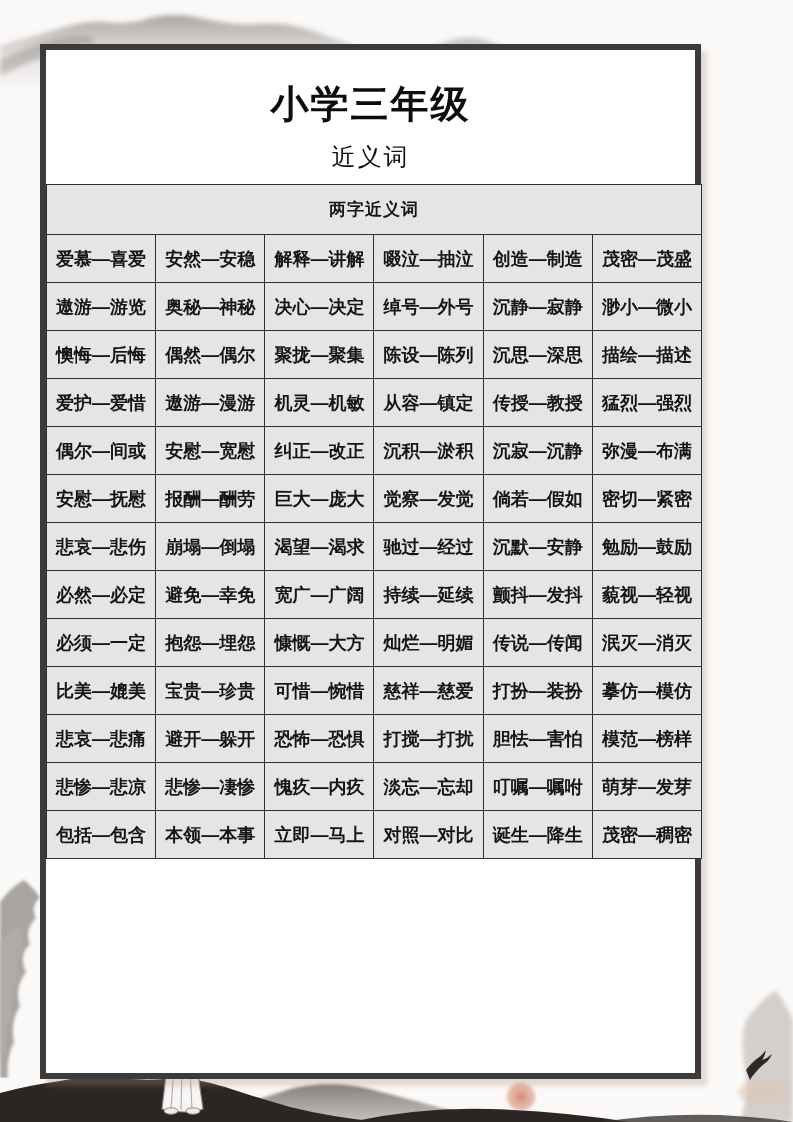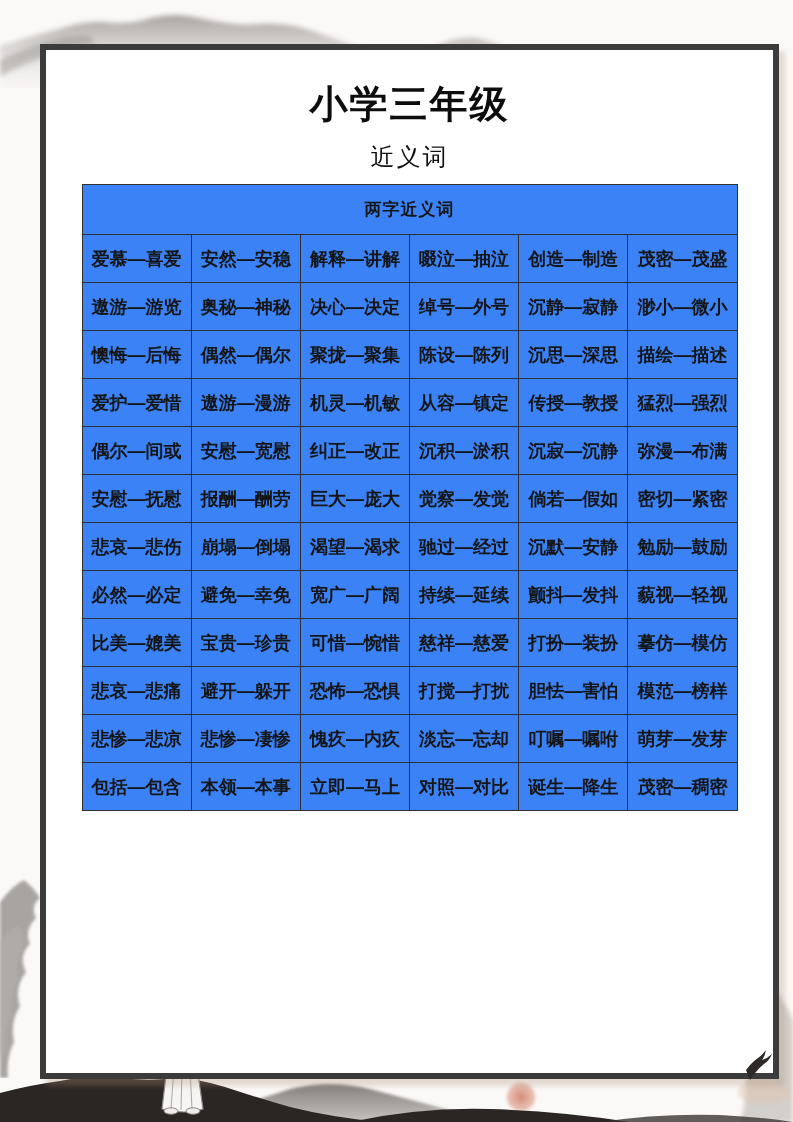--- a/index.html
+++ b/index.html
@@ -9,39 +9,39 @@
     font-family:"Liberation Sans","DejaVu Sans",sans-serif;
   }
   .decor{position:absolute;pointer-events:none;}
   #ink-top-left{left:0;top:0;z-index:0;}
   #ink-left-strip{left:0;top:872px;z-index:1;}
   #ink-right-strip{left:736px;top:980px;z-index:1;}
   #ink-bottom{left:0;top:1027px;z-index:1;}
   #bird{left:740px;top:1040px;z-index:3;}
 
   .frame{
-    position:absolute;left:40px;top:44px;width:739px;height:1035px;
+    position:absolute;left:40px;top:44px;width:661px;height:1035px;
     box-sizing:border-box;border:6px solid #3b3b3b;background:#ffffff;
     z-index:2;
     box-shadow:6px 7px 5px rgba(171,141,116,0.30);
   }
   h1.title{
     margin:34px 0 0;text-align:center;
     font-size:38px;line-height:40px;font-weight:700;color:#0d0d0d;
     letter-spacing:2px;
   }
   h2.subtitle{
     margin:20px 0 0;text-align:center;
     font-size:24px;line-height:26px;font-weight:500;color:#111;
     letter-spacing:2px;
   }
   table.syn{
     border-collapse:collapse;table-layout:fixed;
     width:656px;margin:14px auto 0;
-    background:#3b82f6;
+    background:#e5e5e5;
   }
   table.syn th, table.syn td{
     border:1px solid #2f2f2f;
     text-align:center;vertical-align:middle;
     padding:0;overflow:hidden;white-space:nowrap;
   }
   table.syn th{
     height:49px;font-size:17px;font-weight:600;color:#151515;letter-spacing:1px;
   }
   table.syn td{
@@ -196,20 +196,28 @@
         </tr>
         <tr>
           <td>必然—必定</td>
           <td>避免—幸免</td>
           <td>宽广—广阔</td>
           <td>持续—延续</td>
           <td>颤抖—发抖</td>
           <td>藐视—轻视</td>
         </tr>
         <tr>
+          <td>必须—一定</td>
+          <td>抱怨—埋怨</td>
+          <td>慷慨—大方</td>
+          <td>灿烂—明媚</td>
+          <td>传说—传闻</td>
+          <td>泯灭—消灭</td>
+        </tr>
+        <tr>
           <td>比美—媲美</td>
           <td>宝贵—珍贵</td>
           <td>可惜—惋惜</td>
           <td>慈祥—慈爱</td>
           <td>打扮—装扮</td>
           <td>摹仿—模仿</td>
         </tr>
         <tr>
           <td>悲哀—悲痛</td>
           <td>避开—躲开</td>

